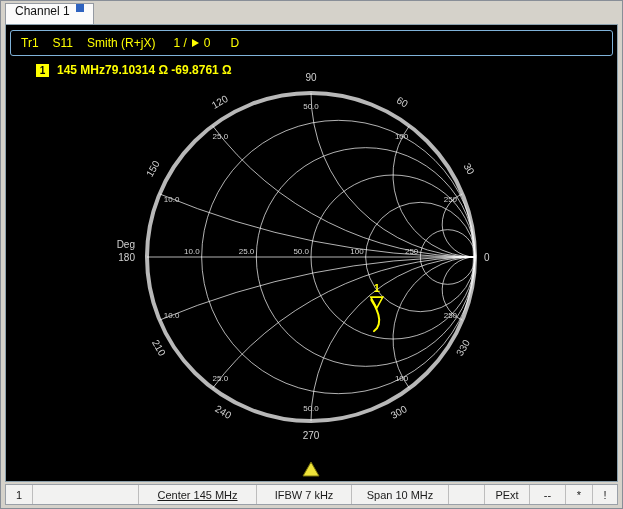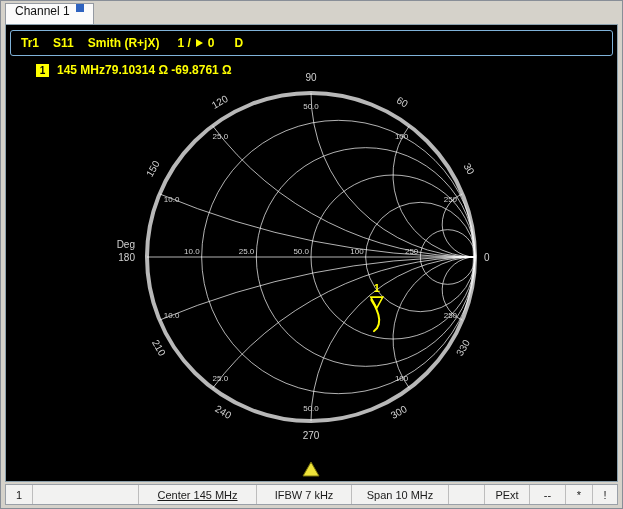--- a/index.html
+++ b/index.html
@@ -6,21 +6,21 @@
   html,body{width:623px;height:509px;}
   body{background:#a9a9a9;font-family:"Liberation Sans",sans-serif;position:relative;overflow:hidden;}
   .window{position:absolute;inset:0;background:#d5d2ca;border:1px solid #888e97;}
   .tab{position:absolute;left:4px;top:2px;height:21px;background:#fbfbfb;border:1px solid #959aa2;border-bottom:none;
        display:flex;gap:6px;padding:0 9px;font-size:12px;color:#111;}
   .tab-icon{width:8px;height:8px;background:#2f63c0;display:inline-block;}
   .display{position:absolute;left:4px;top:23px;width:613px;height:458px;background:#000;border:1px solid #8ba0ad;}
   #smith-svg{position:absolute;left:0;top:0;}
   #smith-svg text{font-family:"Liberation Sans",sans-serif;}
   .trace-bar{position:absolute;left:4px;top:5px;right:4px;height:21px;border:1px solid #7fb2d9;border-radius:3px;
-       display:flex;align-items:center;padding:12px 10px;color:#ffff00;font-size:12px;font-weight:bold;gap:14px;background:rgba(0,0,0,0);}
+       display:flex;align-items:center;padding:12px 10px;color:#ffff00;font-size:12px;font-weight:normal;gap:14px;background:rgba(0,0,0,0);}
   .scale-group{display:flex;align-items:center;gap:5px;margin-left:4px;}
   .play-icon{width:0;height:0;border-top:4px solid transparent;border-bottom:4px solid transparent;border-left:7px solid #ffff00;display:inline-block;}
   .trace-state{margin-left:6px;}
   .marker-row{position:absolute;left:30px;top:38px;display:flex;align-items:center;font-size:12px;font-weight:bold;color:#ffff00;}
   .marker-badge{width:13px;height:13px;background:#ffff00;color:#000;font-size:10px;font-weight:bold;
        display:flex;align-items:center;justify-content:center;margin-right:8px;}
   .marker-value{}
   .statusbar{position:absolute;left:4px;bottom:3px;width:613px;height:21px;background:#f2f2f1;border:1px solid #9aa0a8;
        display:flex;align-items:stretch;font-size:11px;color:#1a1a1a;}
   .sc{display:flex;align-items:center;justify-content:center;border-right:1px solid #bdbdbd;white-space:nowrap;}

